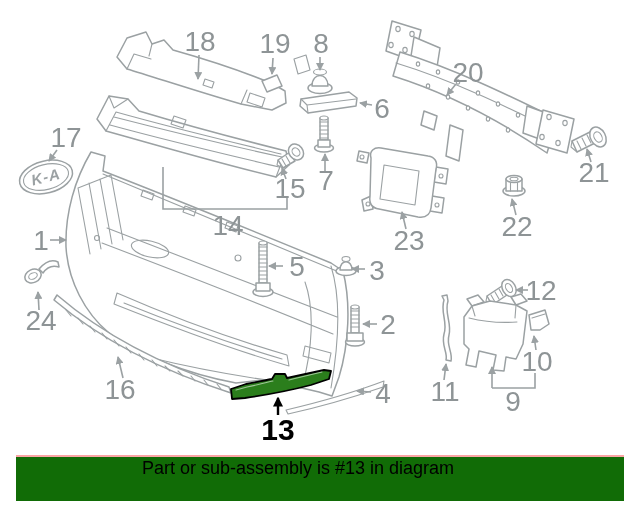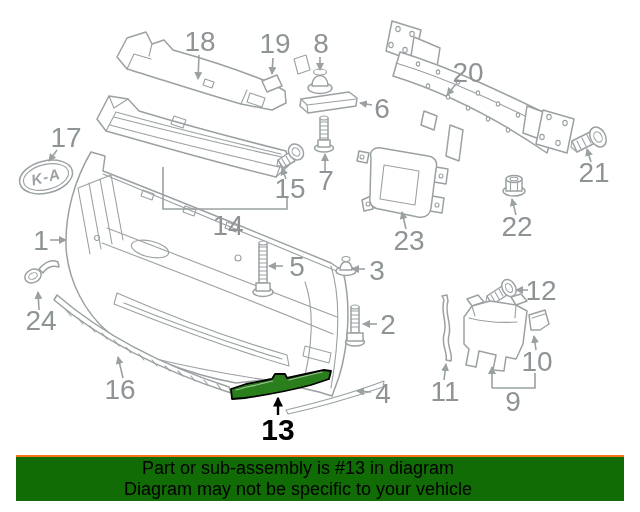--- a/index.html
+++ b/index.html
@@ -8,21 +8,21 @@
   svg.diagram{position:absolute;left:0;top:0;display:block}
   .ln{stroke:#9BA1A3;stroke-width:1.5;stroke-linejoin:round;stroke-linecap:round}
   .thin{stroke-width:1.1}
   .arr{stroke:#9BA1A3;stroke-width:1.6;fill:none}
   .arrb{stroke:#000;stroke-width:2.4;fill:none}
   .lbl{font-family:"Liberation Sans",sans-serif;font-size:28px;fill:#8E9496}
   .lbl13{font-family:"Liberation Sans",sans-serif;font-size:30px;font-weight:bold;fill:#000}
   .emb{font-family:"Liberation Sans",sans-serif;font-size:15px;font-style:italic;
        font-weight:bold;fill:#9BA1A3;letter-spacing:1px}
   .banner{position:absolute;left:16px;top:455px;width:608px;height:46px;background:#116C06;
-          border-top:2px solid #f97316;box-sizing:border-box;color:#000;text-align:center;
+          border-top:2px solid #fca5a5;box-sizing:border-box;color:#000;text-align:center;
           padding-top:1px;padding-right:44px}
   .banner-line{font-size:18px;line-height:21px;white-space:nowrap;color:#000}
 </style>
 </head>
 <body>
 
 <div class="stage">
 
 <svg class="diagram" width="640" height="455" viewBox="0 0 640 455">
   <defs>
@@ -270,16 +270,15 @@
     <text class="lbl" x="468" y="82">20</text>
     <text class="lbl" x="594" y="182">21</text>
     <text class="lbl" x="517" y="236">22</text>
     <text class="lbl" x="409" y="250">23</text>
     <text class="lbl" x="41" y="330">24</text>
   </g>
 </svg>
 
 <div class="banner">
   <div class="banner-line">Part or sub-assembly is #13 in diagram</div>
-  <div class="banner-line">Diagram may not be specific to your vehicle</div>
 </div>
 
 </div>
 
 </body></html>

